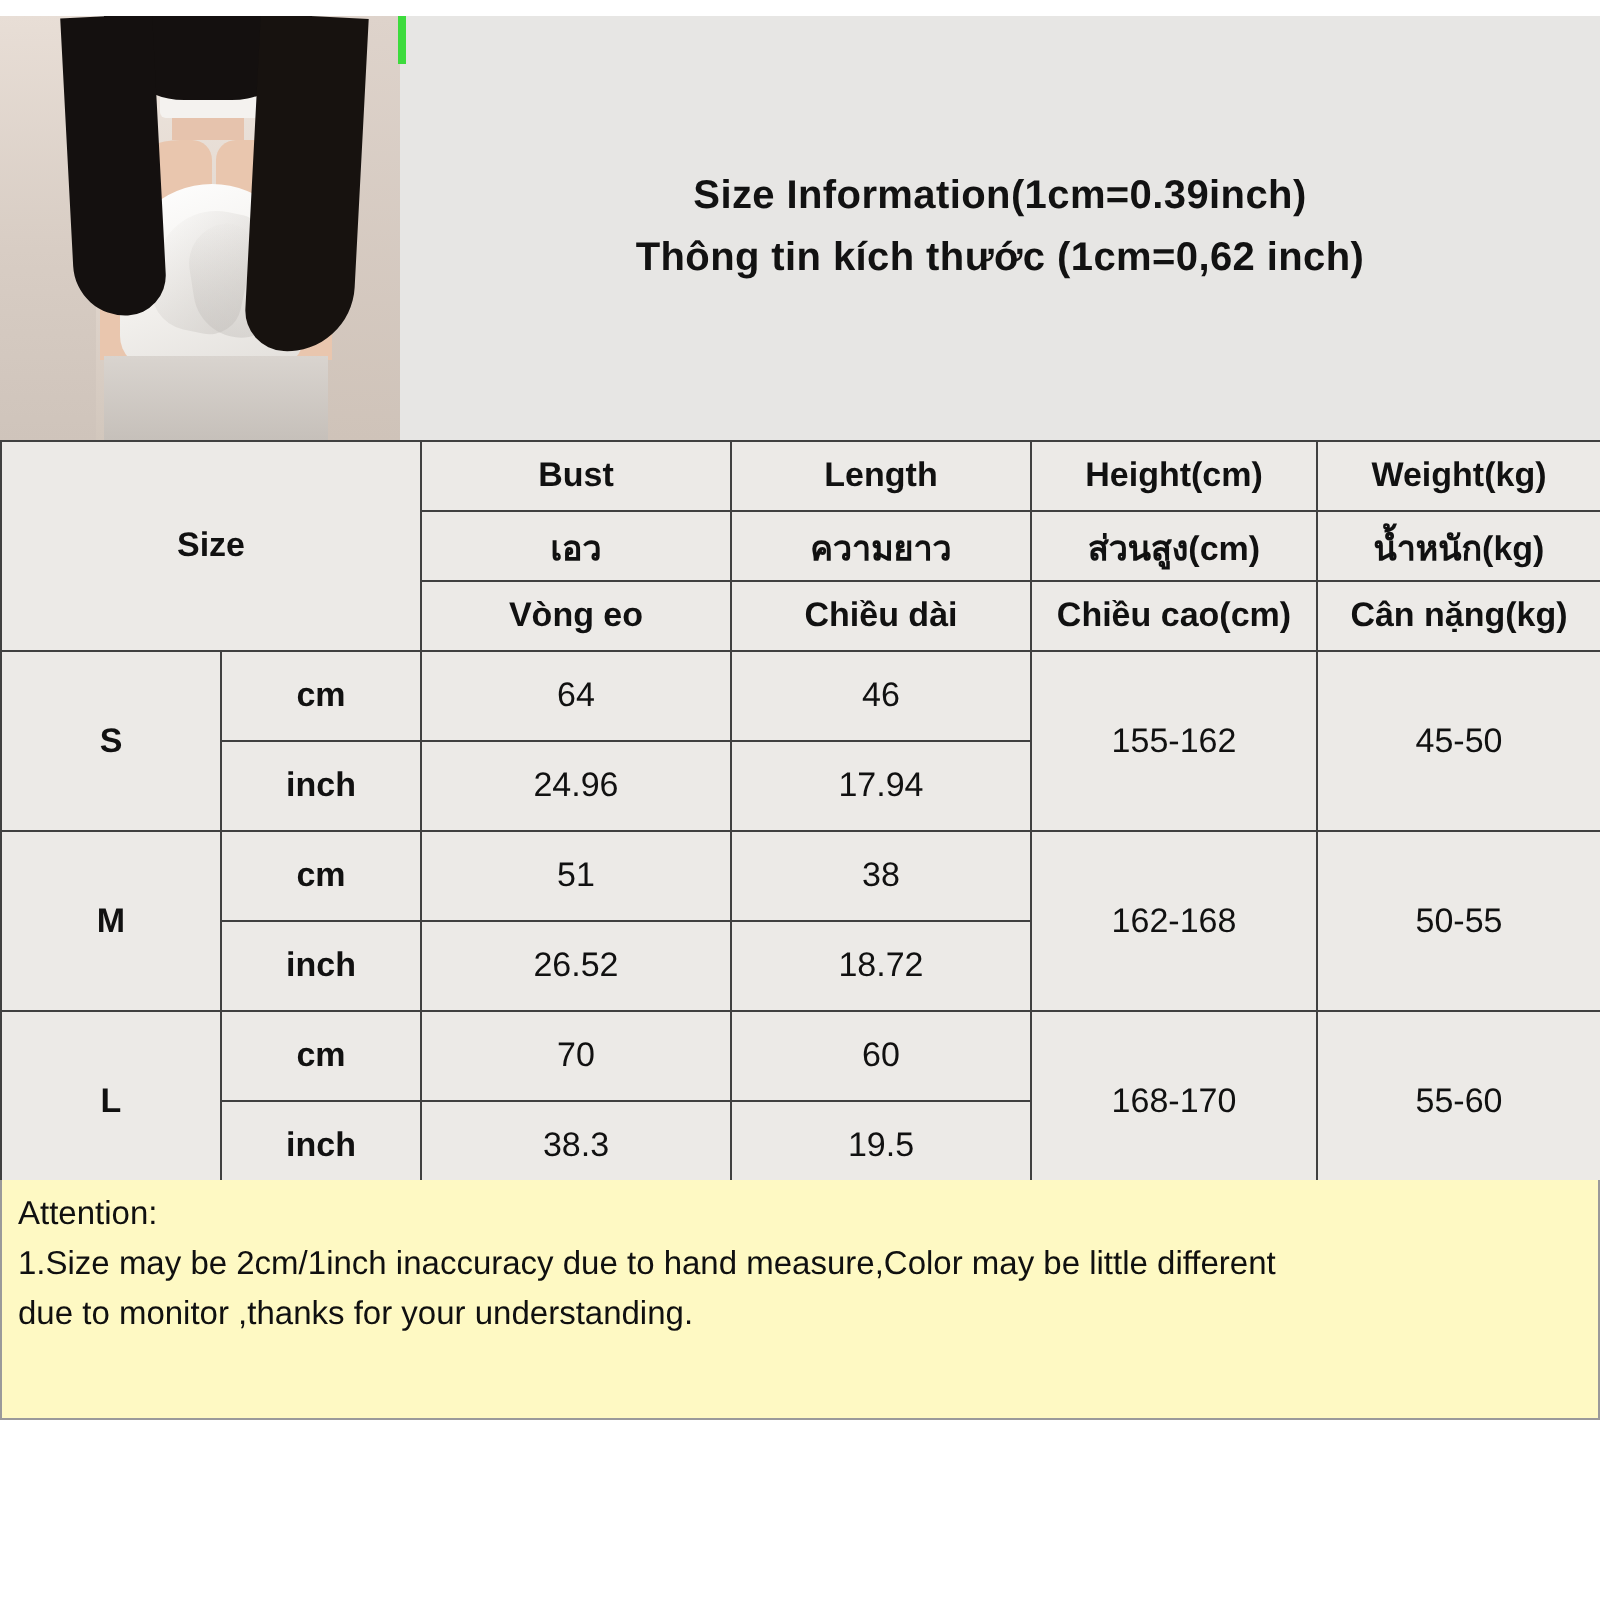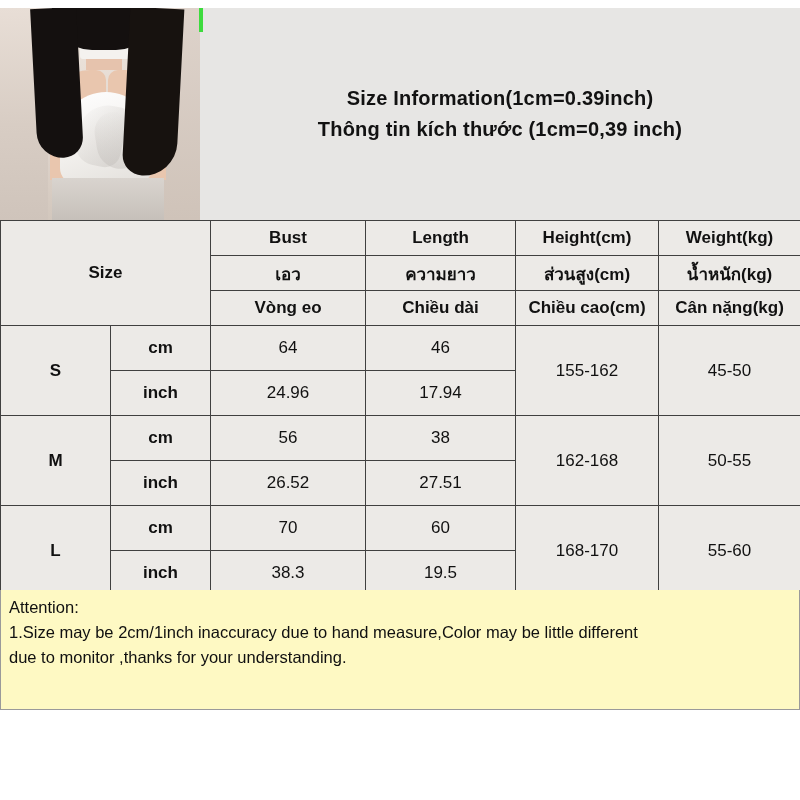--- a/index.html
+++ b/index.html
@@ -213,21 +213,21 @@
       <div class="top"></div>
       <div class="top-fold-a"></div>
       <div class="top-fold-b"></div>
       <div class="skirt"></div>
       <div class="hair-top"></div>
       <div class="hair-l"></div>
       <div class="hair-r"></div>
     </div>
     <div class="title-block">
       <div class="title-line">Size Information(1cm=0.39inch)</div>
-      <div class="title-line">Thông tin kích thước (1cm=0,39 inch)</div>
+      <div class="title-line">Thông tin kích thước (1cm=0,62 inch)</div>
     </div>
   </div>
   <div class="green-tick"></div>
 
   <table class="size-table">
     <colgroup>
       <col class="col-size">
       <col class="col-unit">
       <col class="col-bust">
       <col class="col-length">
@@ -265,29 +265,29 @@
       </tr>
       <tr>
         <td class="row-cell unit-cell">inch</td>
         <td class="row-cell val-cell">24.96</td>
         <td class="row-cell val-cell">17.94</td>
       </tr>
 
       <tr>
         <td class="row-cell size-letter" rowspan="2">M</td>
         <td class="row-cell unit-cell">cm</td>
-        <td class="row-cell val-cell">56</td>
+        <td class="row-cell val-cell">51</td>
         <td class="row-cell val-cell">38</td>
         <td class="row-cell span-cell" rowspan="2">162-168</td>
         <td class="row-cell span-cell" rowspan="2">50-55</td>
       </tr>
       <tr>
         <td class="row-cell unit-cell">inch</td>
         <td class="row-cell val-cell">26.52</td>
-        <td class="row-cell val-cell">27.51</td>
+        <td class="row-cell val-cell">18.72</td>
       </tr>
 
       <tr>
         <td class="row-cell size-letter" rowspan="2">L</td>
         <td class="row-cell unit-cell">cm</td>
         <td class="row-cell val-cell">70</td>
         <td class="row-cell val-cell">60</td>
         <td class="row-cell span-cell" rowspan="2">168-170</td>
         <td class="row-cell span-cell" rowspan="2">55-60</td>
       </tr>

